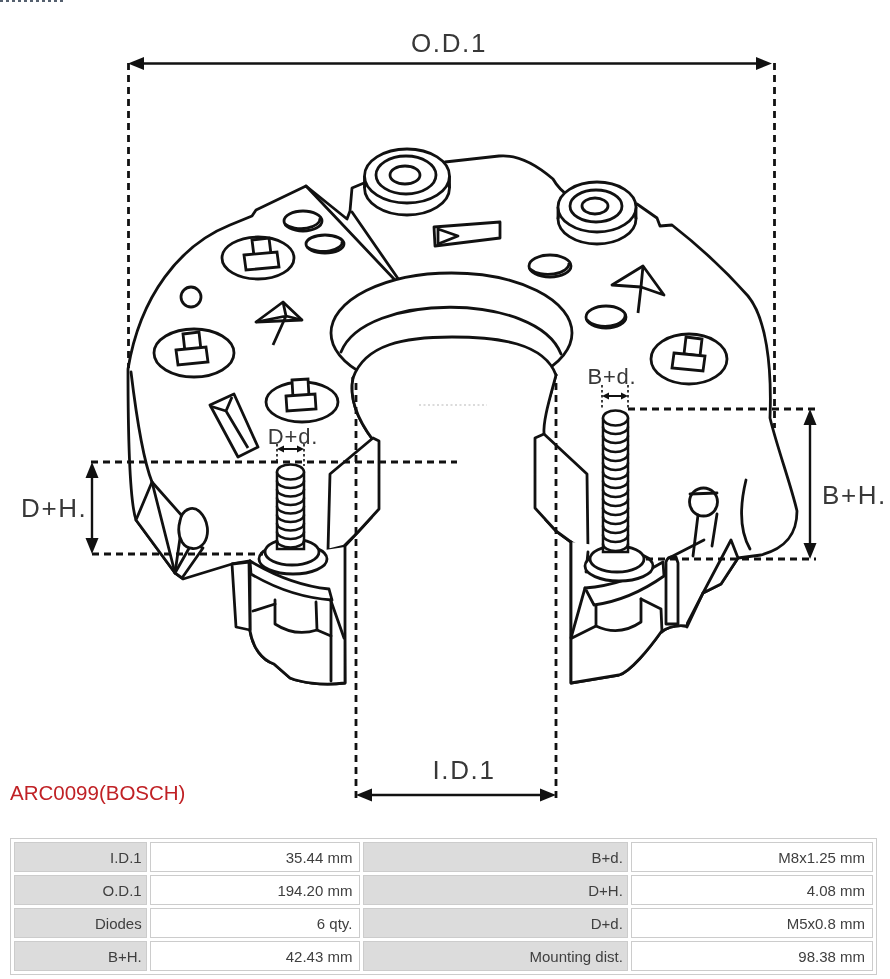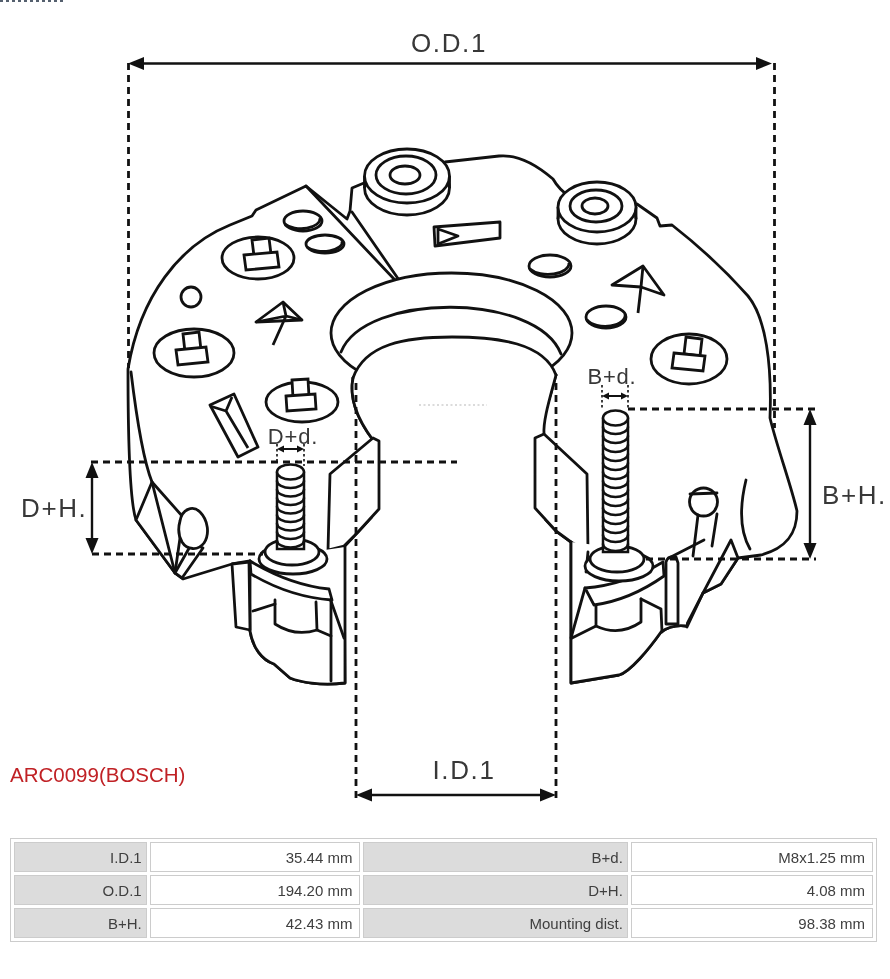--- a/index.html
+++ b/index.html
@@ -1,19 +1,19 @@
 <!DOCTYPE html>
 <html><head>
 <meta charset="utf-8">
 <style>
   html,body{margin:0;padding:0;background:#fff;width:890px;height:979px;overflow:hidden;}
   body{font-family:"Liberation Sans", sans-serif;position:relative;}
   #art{position:absolute;left:0;top:0;}
   .dimtext{fill:#383838;font-family:"Liberation Sans", sans-serif;}
-  #title{position:absolute;left:10px;top:763px;color:#c02125;font-size:20.5px;font-family:"Liberation Sans", sans-serif;}
+  #title{position:absolute;left:10px;top:781px;color:#c02125;font-size:20.5px;font-family:"Liberation Sans", sans-serif;}
   table{border-collapse:separate;border-spacing:3px;position:absolute;left:10px;top:838px;width:867px;table-layout:fixed;background:#fff;border:1px solid #ccc;}
   td{border:1px solid #ccc;font-size:15px;color:#3f3f3f;padding:0 7px 0 0;height:28px;text-align:right;vertical-align:middle;}
   td.lab{background:#dcdcdc;padding-right:4px;}
 </style>
 </head>
 <body>
 <svg id="art" width="890" height="812" viewBox="0 0 890 812" fill="none" stroke="none">
   <g stroke="#55606e" stroke-width="2" stroke-dasharray="3,3">
     <line x1="0" y1="1" x2="64" y2="1"></line>
   </g>
@@ -274,19 +274,25 @@
         <td class="lab">B+d.</td>
         <td>M8x1.25 mm</td>
       </tr>
  <tr>
         <td class="lab">O.D.1</td>
         <td>194.20 mm</td>
         <td class="lab">D+H.</td>
         <td>4.08 mm</td>
       </tr>
  <tr>
+        <td class="lab">Diodes</td>
+        <td>6 qty.</td>
+        <td class="lab">D+d.</td>
+        <td>M5x0.8 mm</td>
+      </tr>
+ <tr>
         <td class="lab">B+H.</td>
         <td>42.43 mm</td>
         <td class="lab">Mounting dist.</td>
         <td>98.38 mm</td>
       </tr>
 </tbody>
   </table>
 
 </body></html>

